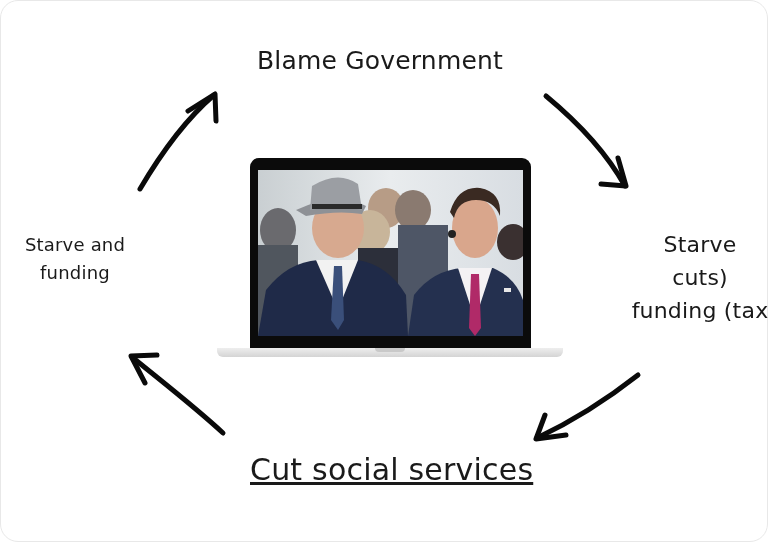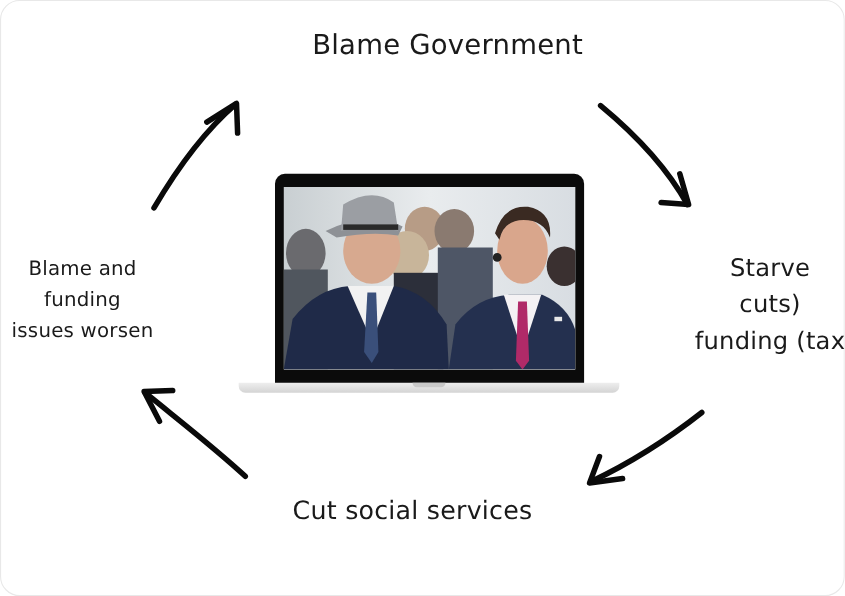--- a/index.html
+++ b/index.html
@@ -10,22 +10,22 @@
       color: #1a1a1a;
     }
     .frame {
       position: absolute; left: 0; top: 0; width: 766px; height: 540px;
       border: 1px solid #e8e8e8; border-radius: 18px;
     }
     .label {
       position: absolute; text-align: center; font-weight: normal;
       letter-spacing: 0.2px; line-height: 1.35;
     }
-    #lbl-top { left: 230px; top: 24px; width: 300px; font-size: 25px; text-align: right; }
-    #lbl-bottom { left: 250px; top: 450px; width: 250px; font-size: 23px; }
+    #lbl-top { left: 230px; top: 44px; width: 300px; font-size: 25px; }
+    #lbl-bottom { left: 250px; top: 450px; width: 250px; font-size: 30px; text-decoration: underline; }
     #lbl-right { left: 620px; top: 228px; width: 160px; font-size: 22px; line-height: 1.5; }
     #lbl-left { left: 0px; top: 231px; width: 150px; font-size: 18px; line-height: 1.55; }
     .label span { display: block; white-space: nowrap; }
 
     .arrow { position: absolute; }
 
     .laptop-bezel {
       position: absolute; left: 250px; top: 158px; width: 281px; height: 191px;
       background: #0b0b0b; border-radius: 9px 9px 0 0;
     }
@@ -56,23 +56,22 @@
   <span>Starve</span>
   <span>cuts)</span>
   <span>funding (tax</span>
 </div>
 
 <div class="label" id="lbl-bottom">
   <span>Cut social services</span>
 </div>
 
 <div class="label" id="lbl-left">
-  <span>Blame and</span>
+  <span>Starve and</span>
   <span>funding</span>
-  <span>issues worsen</span>
 </div>
 
 <svg class="arrow" style="left:130px;top:85px" width="100" height="115" viewBox="0 0 100 115">
   <path d="M10 104 C 30 70, 55 35, 84 10" fill="none" stroke="#0a0a0a" stroke-width="5" stroke-linecap="round"></path>
   <path d="M58 26 L 85 9 L 86 36" fill="none" stroke="#0a0a0a" stroke-width="5" stroke-linecap="round" stroke-linejoin="round"></path>
 </svg>
 
 <svg class="arrow" style="left:535px;top:88px" width="105" height="110" viewBox="0 0 105 110">
   <path d="M11 8 C 40 32, 70 62, 90 98" fill="none" stroke="#0a0a0a" stroke-width="5" stroke-linecap="round"></path>
   <path d="M83 70 L 91 98 L 66 96" fill="none" stroke="#0a0a0a" stroke-width="5" stroke-linecap="round" stroke-linejoin="round"></path>

